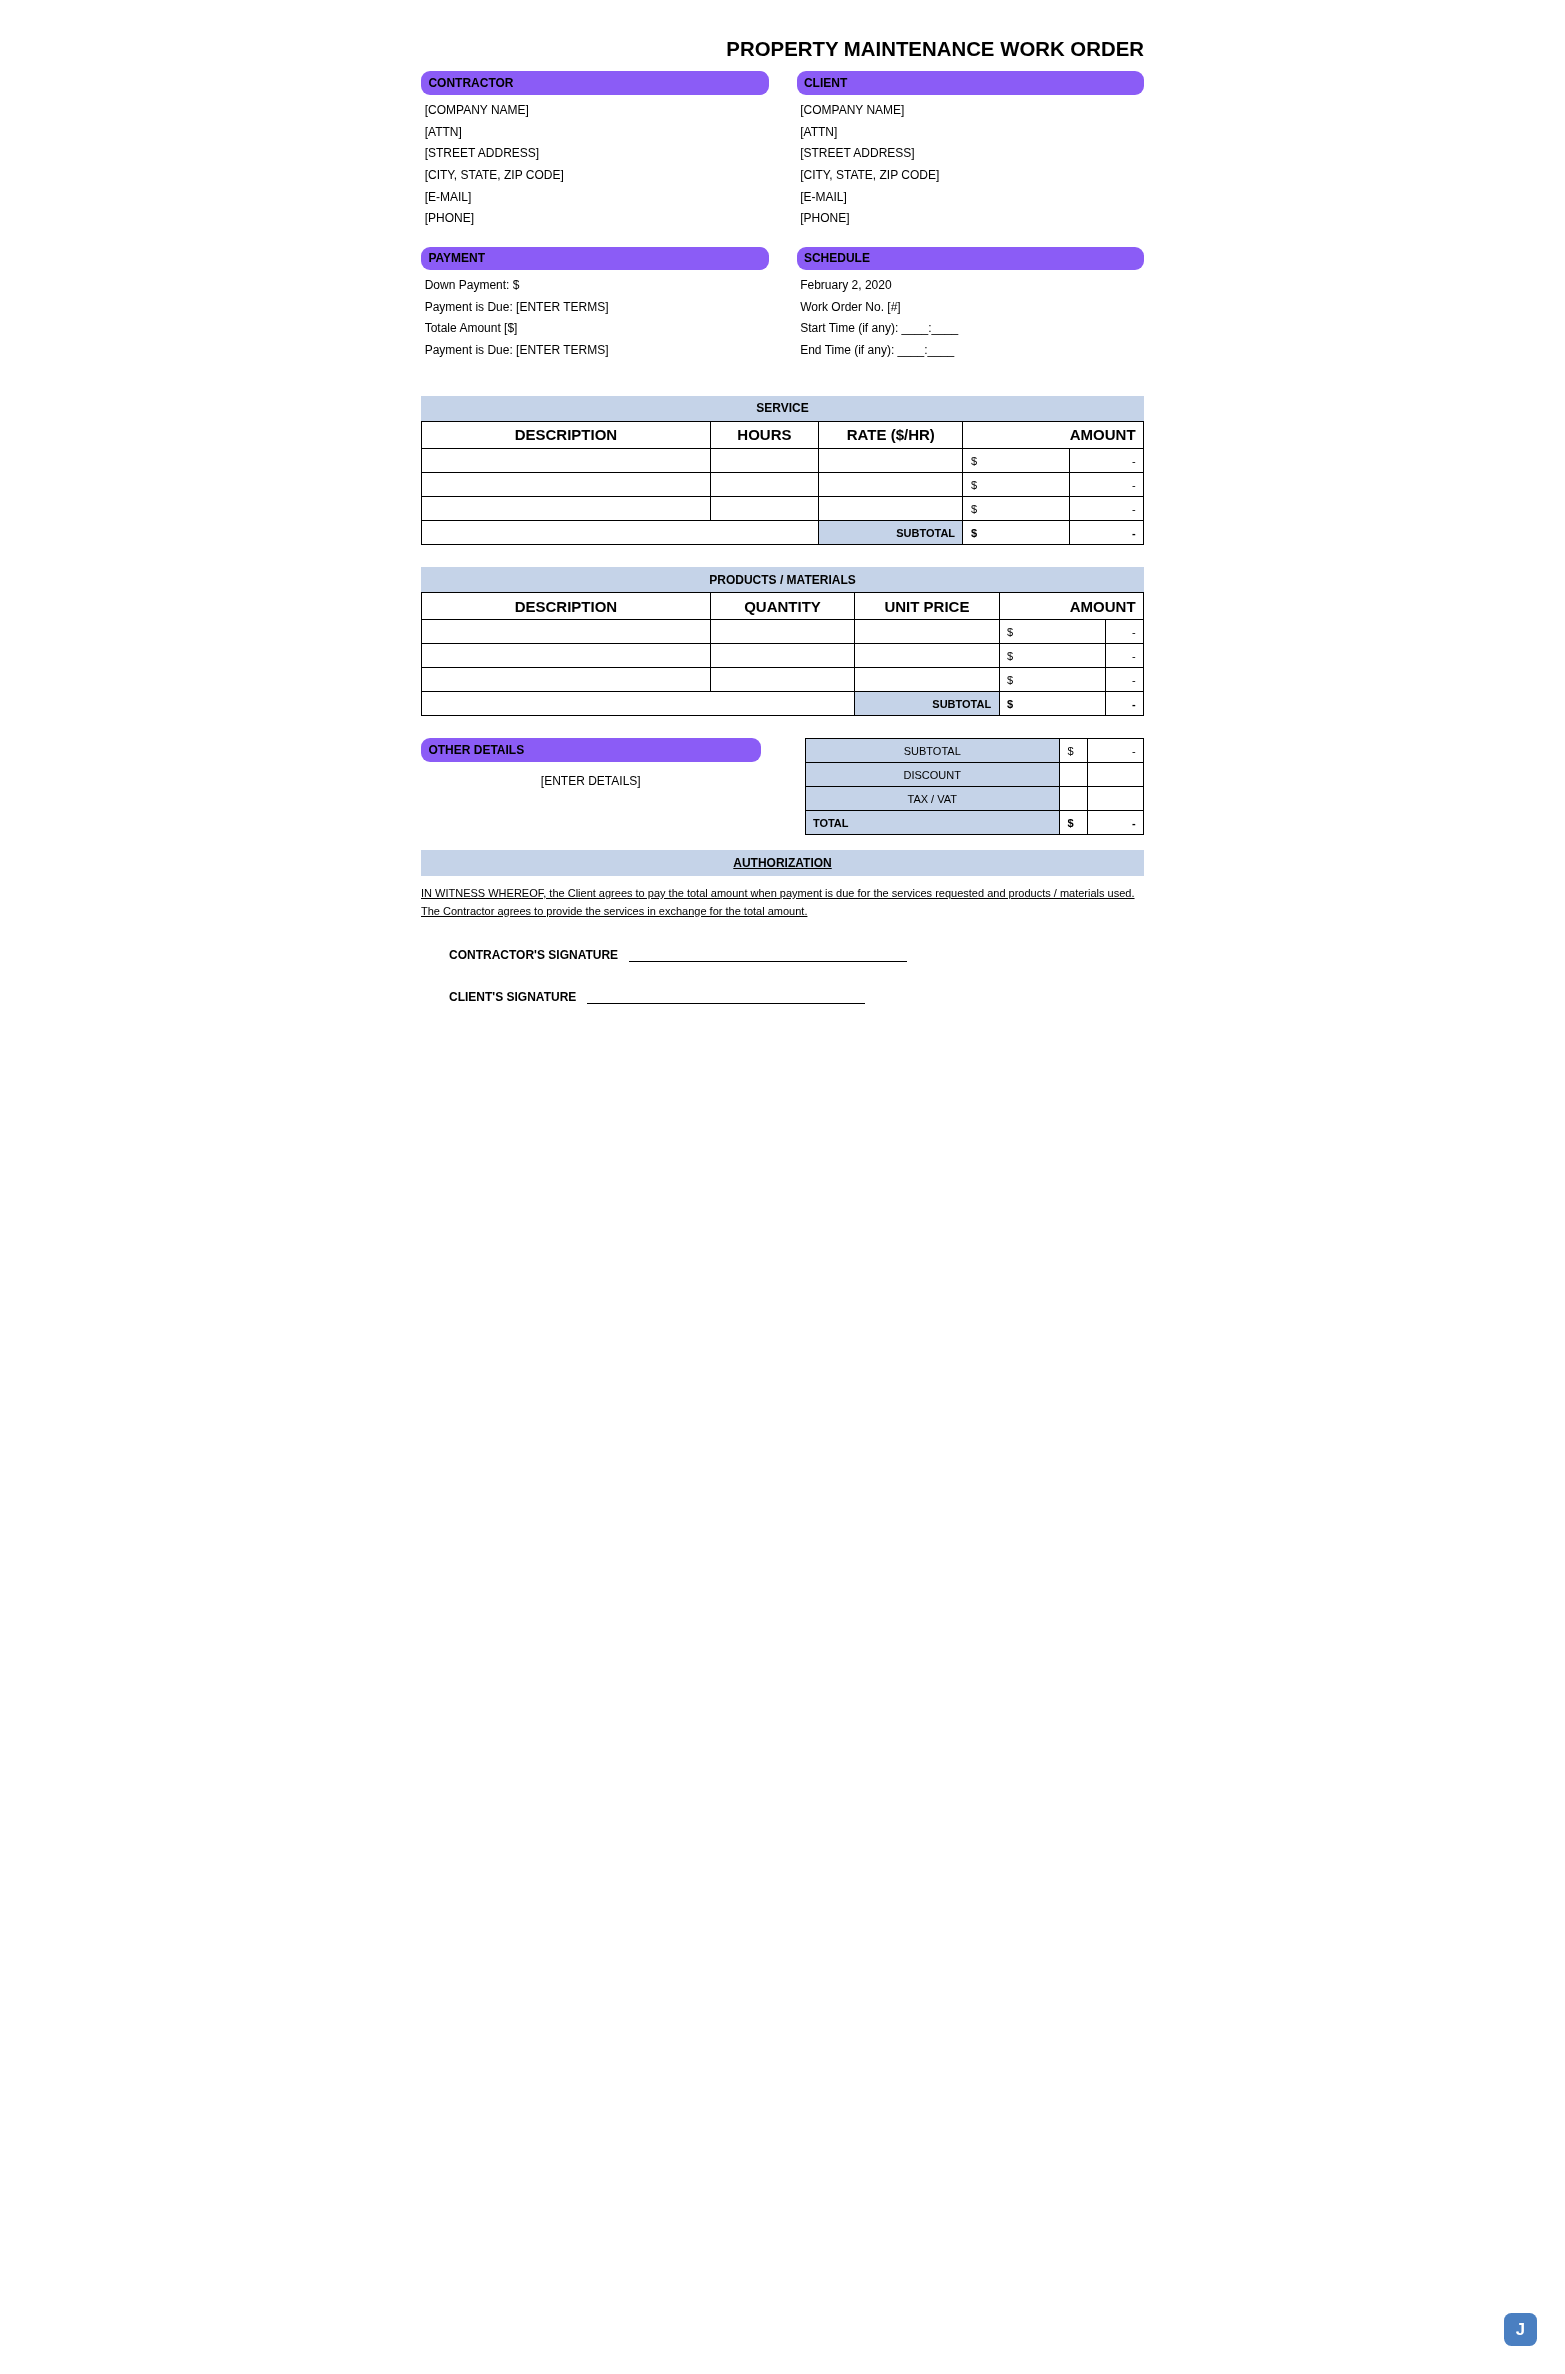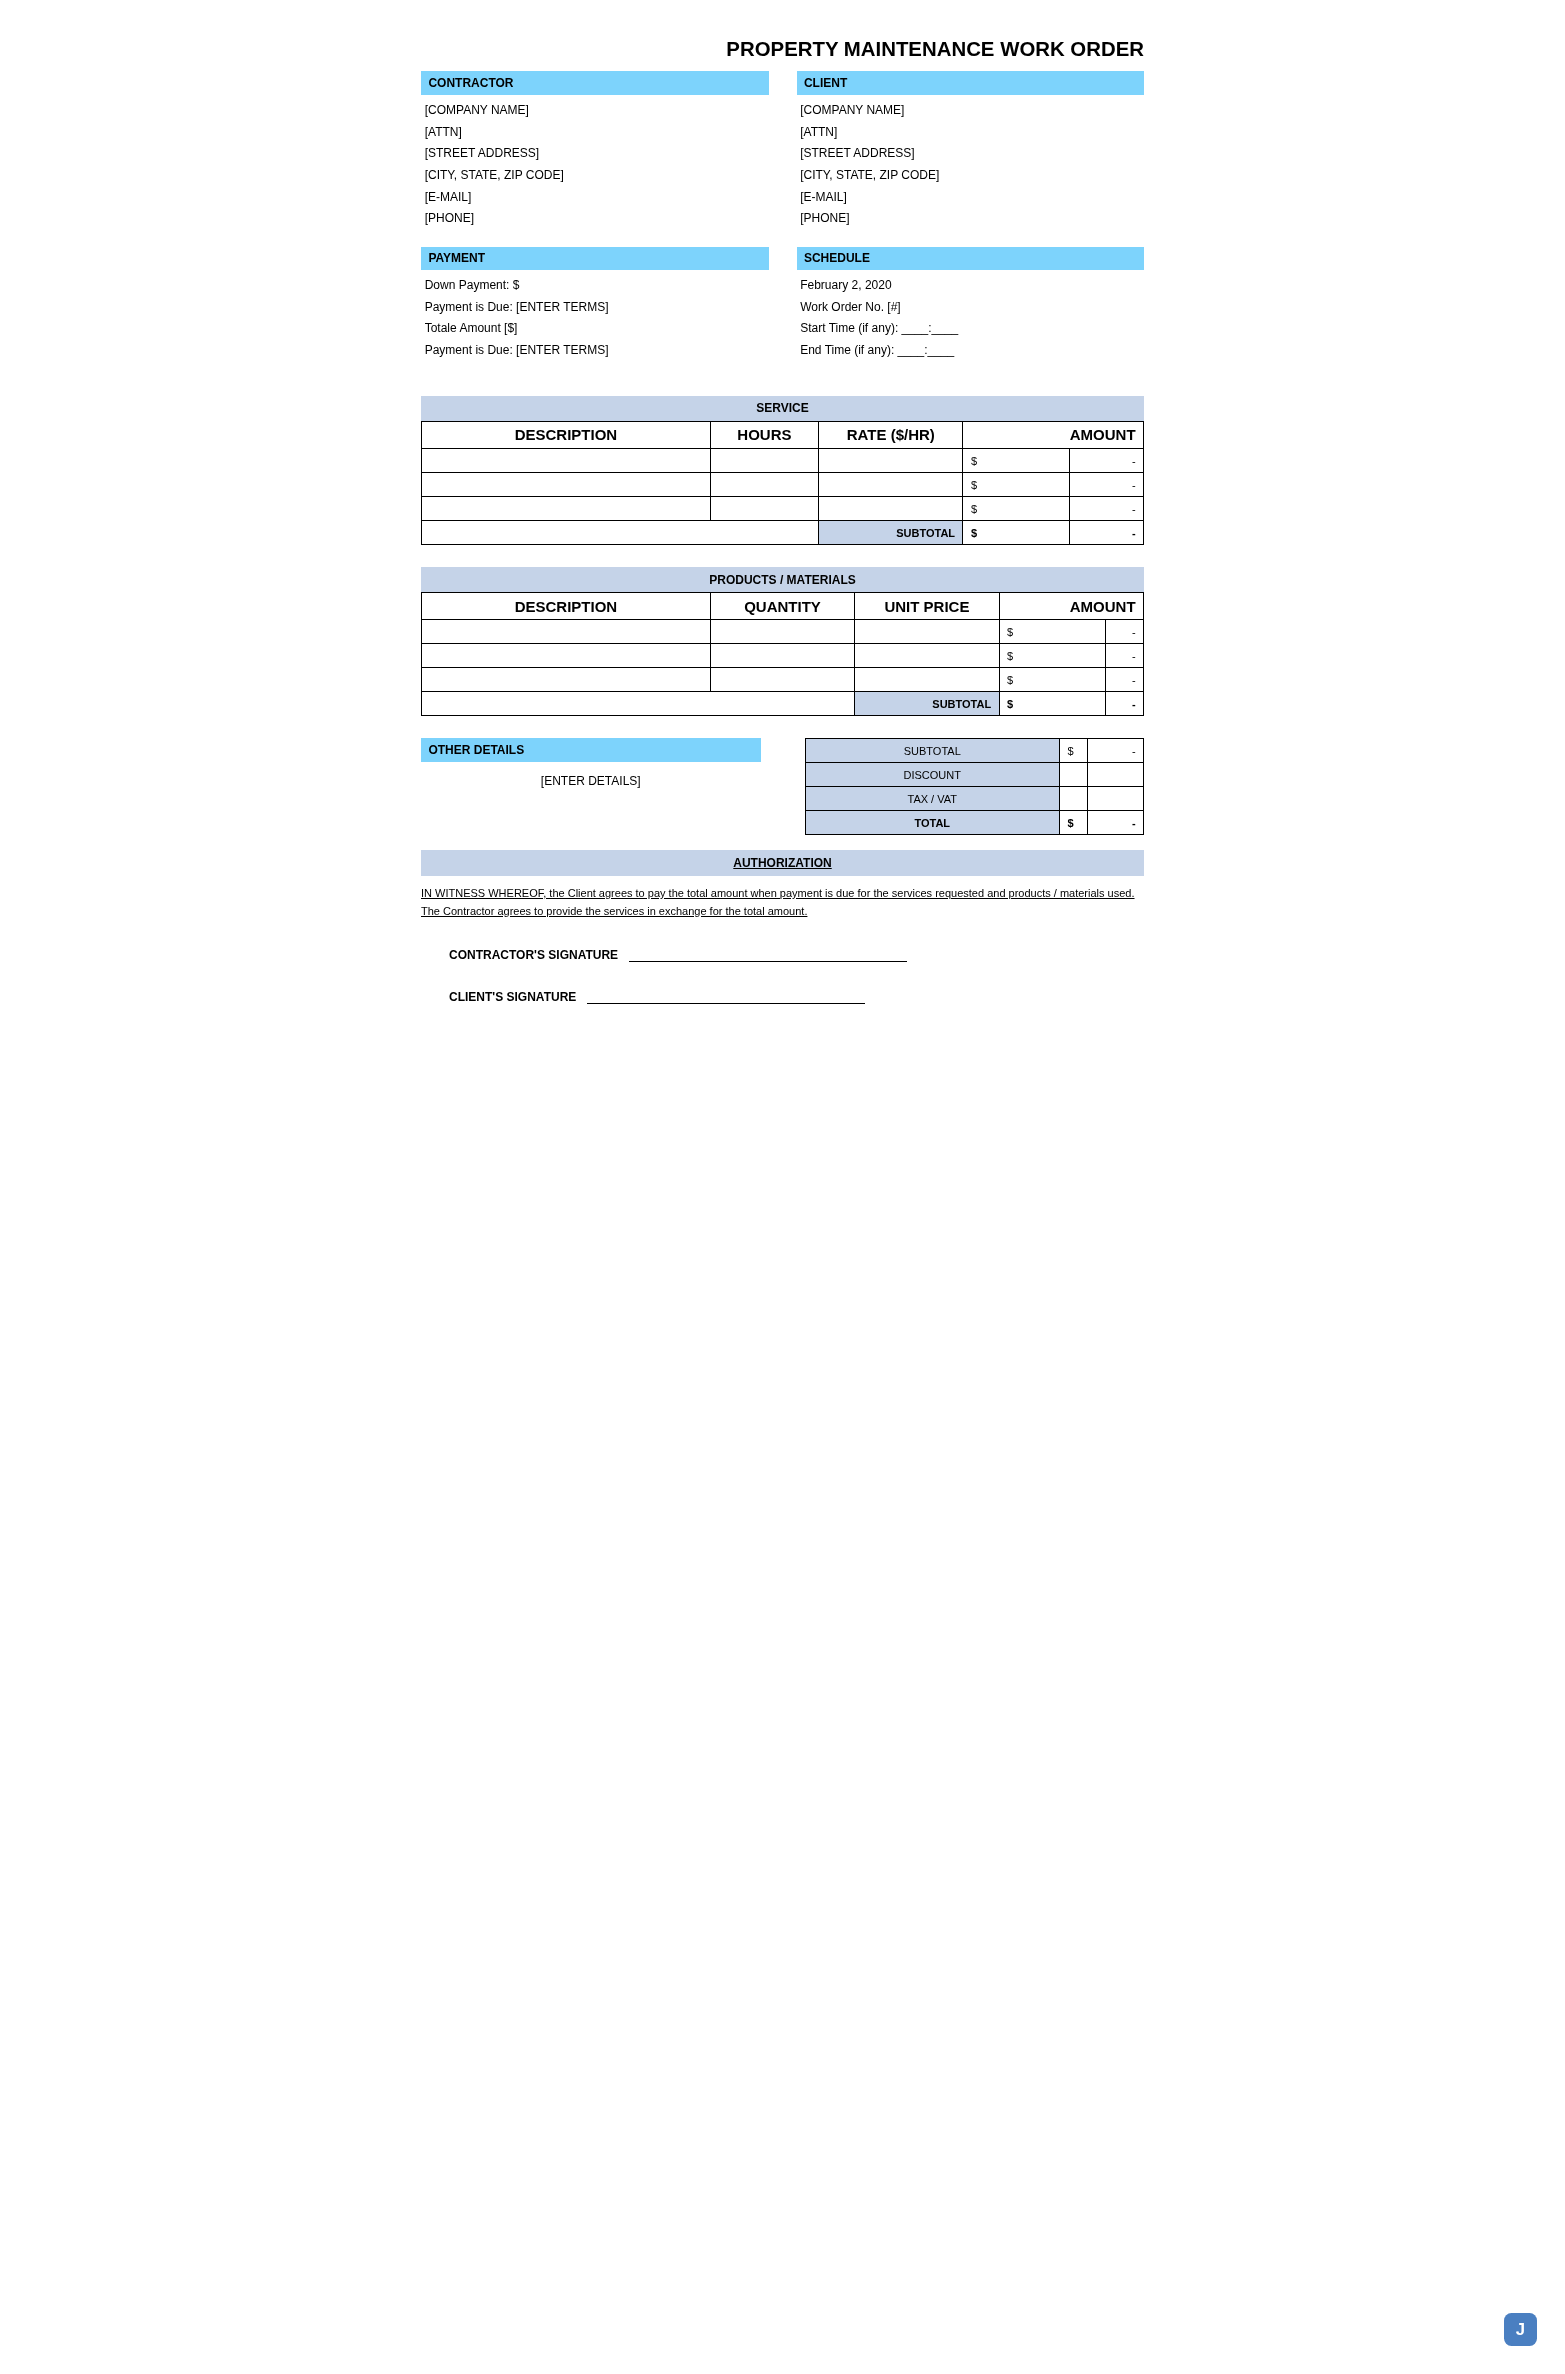--- a/index.html
+++ b/index.html
@@ -19,25 +19,26 @@
       margin-bottom: 10px;
       line-height: 1.2;
     }
     .two-col {
       display: grid;
       grid-template-columns: 1fr 1fr;
       gap: 0 28px;
       margin-bottom: 16.7px;
     }
     .section-header {
-      background: #7dd3fc;
+      background: #8b5cf6;
       font-weight: bold;
       padding: 4.6px 7.4px;
       margin-bottom: 5.6px;
       font-size: 12px;
+      border-radius: 9px;
     }
     .section-body {
       padding: 0 3.7px;
       line-height: 1.8;
       font-size: 12px;
     }
     .full-width-header {
       background: #c5d3e8;
       font-weight: bold;
       text-align: center;
@@ -98,21 +99,21 @@
       padding: 4.6px 7.4px;
       font-size: 11px;
       height: 24px;
     }
     .summary-label {
       text-align: center;
       font-weight: normal;
       background: #c5d3e8;
     }
     .summary-label-total {
-      text-align: center;
+      text-align: left;
       font-weight: bold;
       background: #c5d3e8;
     }
     .authorization-section {
       margin-bottom: 18.6px;
       text-decoration: underline;
     }
     .auth-text {
       font-size: 11px;
       line-height: 1.6;

